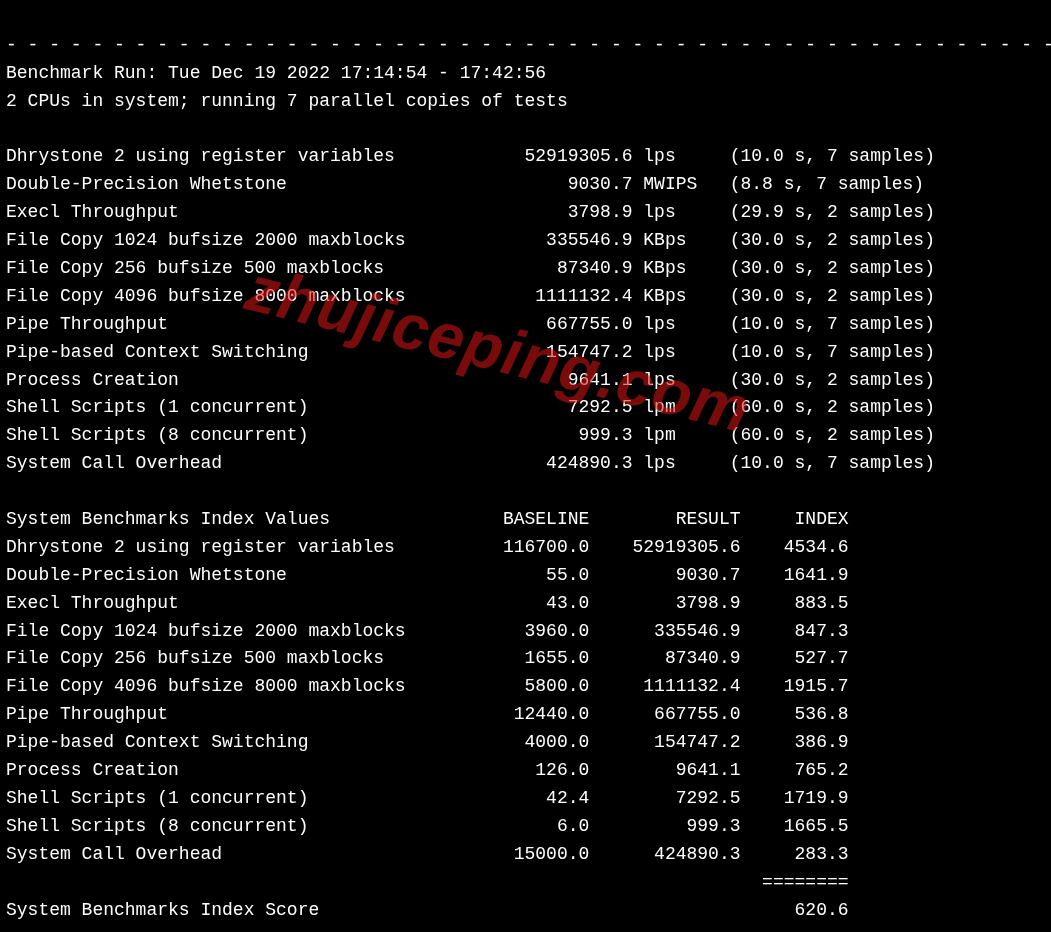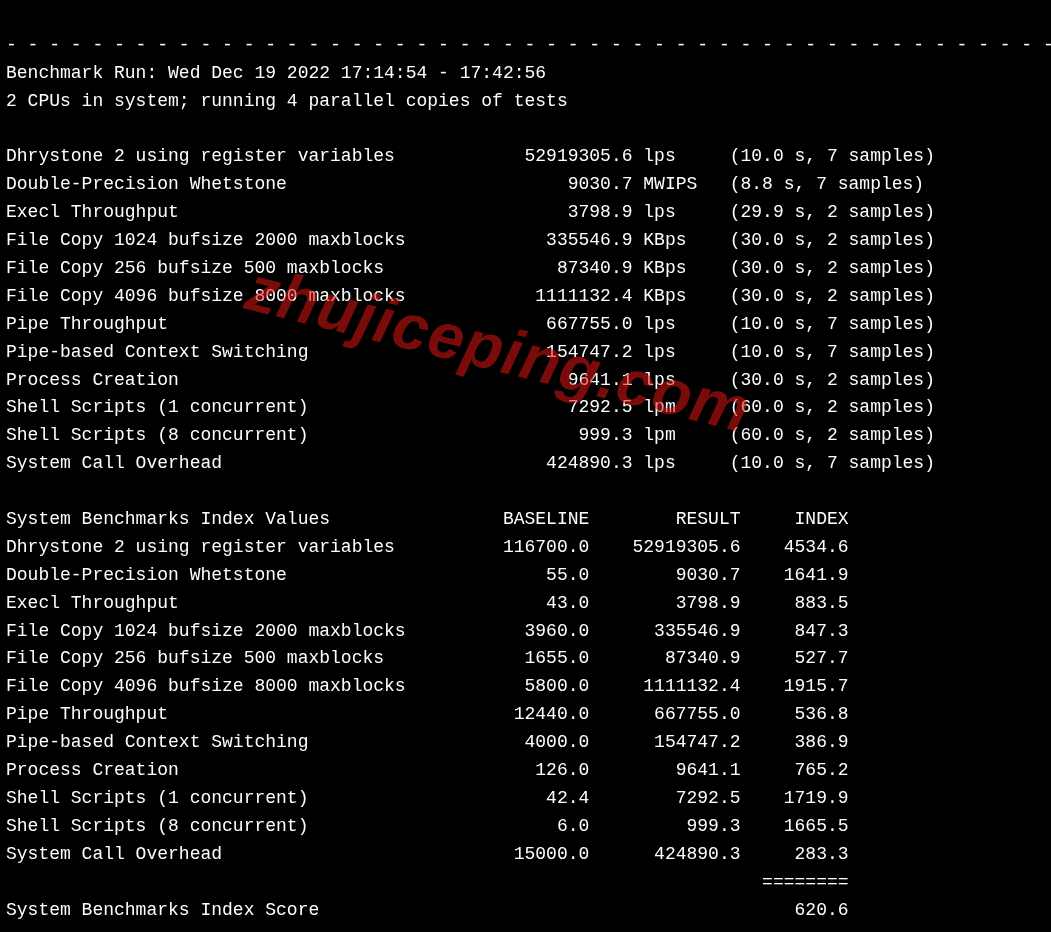--- a/index.html
+++ b/index.html
@@ -29,22 +29,22 @@
     transform: rotate(14deg);
     pointer-events: none;
     letter-spacing: 1px;
   }
 </style>
 </head>
 <body>
 
 <div class="terminal">
 <span>- - - - - - - - - - - - - - - - - - - - - - - - - - - - - - - - - - - - - - - - - - - - - - - - -</span>
-<span>Benchmark Run: Wed Dec 19 2022 17:14:54 - 17:42:56</span>
-<span>2 CPUs in system; running 4 parallel copies of tests</span>
+<span>Benchmark Run: Tue Dec 19 2022 17:14:54 - 17:42:56</span>
+<span>2 CPUs in system; running 7 parallel copies of tests</span>
 
 <span>Dhrystone 2 using register variables            52919305.6 lps     (10.0 s, 7 samples)
 Double-Precision Whetstone                          9030.7 MWIPS   (8.8 s, 7 samples)
 Execl Throughput                                    3798.9 lps     (29.9 s, 2 samples)
 File Copy 1024 bufsize 2000 maxblocks             335546.9 KBps    (30.0 s, 2 samples)
 File Copy 256 bufsize 500 maxblocks                87340.9 KBps    (30.0 s, 2 samples)
 File Copy 4096 bufsize 8000 maxblocks            1111132.4 KBps    (30.0 s, 2 samples)
 Pipe Throughput                                   667755.0 lps     (10.0 s, 7 samples)
 Pipe-based Context Switching                      154747.2 lps     (10.0 s, 7 samples)
 Process Creation                                    9641.1 lps     (30.0 s, 2 samples)

